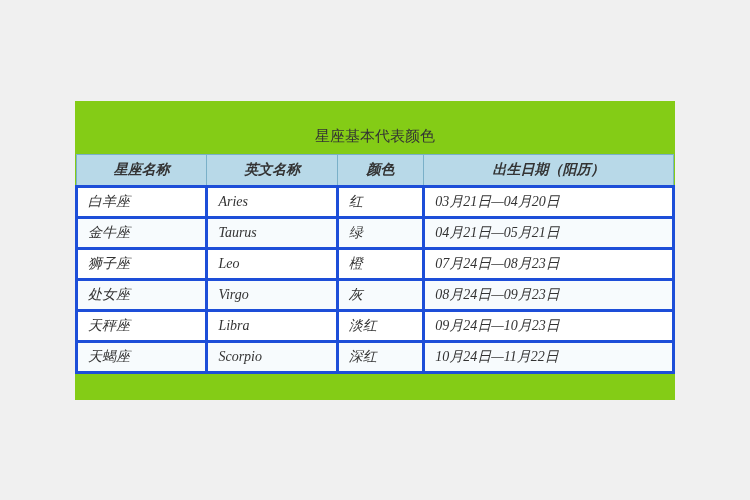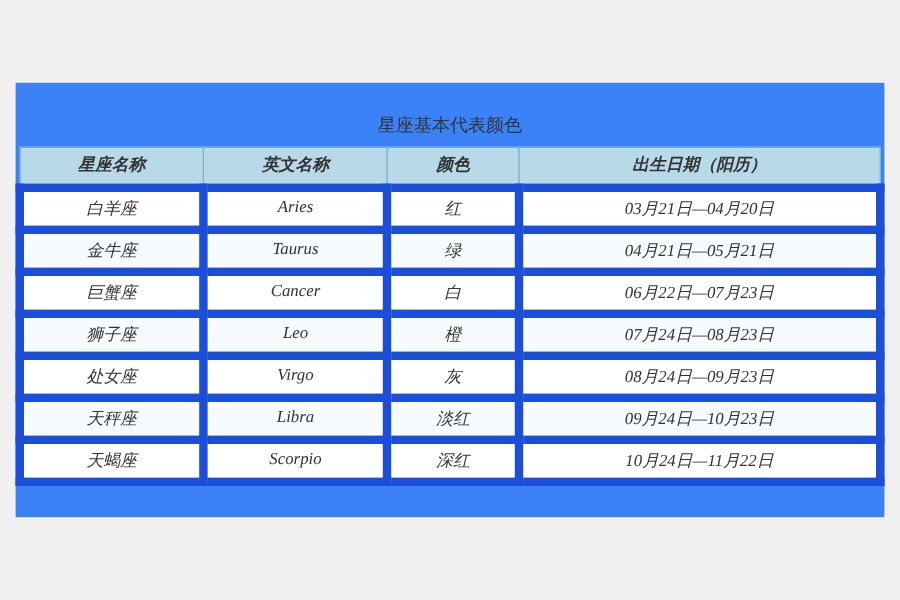--- a/index.html
+++ b/index.html
@@ -8,22 +8,22 @@
       height: 500px;
       background: #f0f0f0;
       font-family: "SimSun", "宋体", serif;
       font-size: 14px;
       display: flex;
       align-items: center;
       justify-content: center;
       overflow: hidden;
     }
     .container {
-      background: #3b82f6;
-      width: 724px;
+      background: #84cc16;
+      width: 600px;
       padding: 26px 0;
     }
     .page-title {
       text-align: center;
       font-size: 15px;
       margin-bottom: 8px;
       color: #333;
     }
     table {
       width: 100%;
@@ -32,23 +32,23 @@
     }
     thead tr th {
       background-color: #b8d9e8;
       border: 1px solid #7ab0c8;
       padding: 6px 10px;
       text-align: center;
       font-weight: bold;
       color: #333;
     }
     tbody tr td {
-      border: 7px solid #1d4ed8;
+      border: 3px solid #1d4ed8;
       padding: 5px 10px;
-      text-align: center;
+      text-align: left;
       color: #333;
       background: #fff;
       margin-top: 40px;
     }
     tbody tr:nth-child(odd) td {
       background: #fff;
     }
     tbody tr:nth-child(even) td {
       background: #f7fbfd;
     }
@@ -77,26 +77,20 @@
           <td>红</td>
           <td>03月21日—04月20日</td>
         </tr>
         <tr>
           <td>金牛座</td>
           <td>Taurus</td>
           <td>绿</td>
           <td>04月21日—05月21日</td>
         </tr>
         <tr>
-          <td>巨蟹座</td>
-          <td>Cancer</td>
-          <td>白</td>
-          <td>06月22日—07月23日</td>
-        </tr>
-        <tr>
           <td>狮子座</td>
           <td>Leo</td>
           <td>橙</td>
           <td>07月24日—08月23日</td>
         </tr>
         <tr>
           <td>处女座</td>
           <td>Virgo</td>
           <td>灰</td>
           <td>08月24日—09月23日</td>

